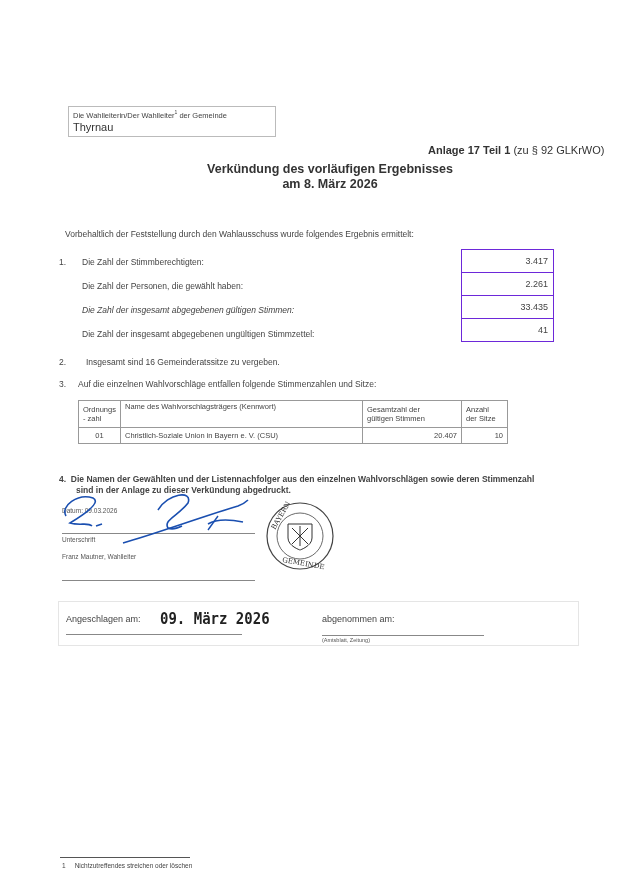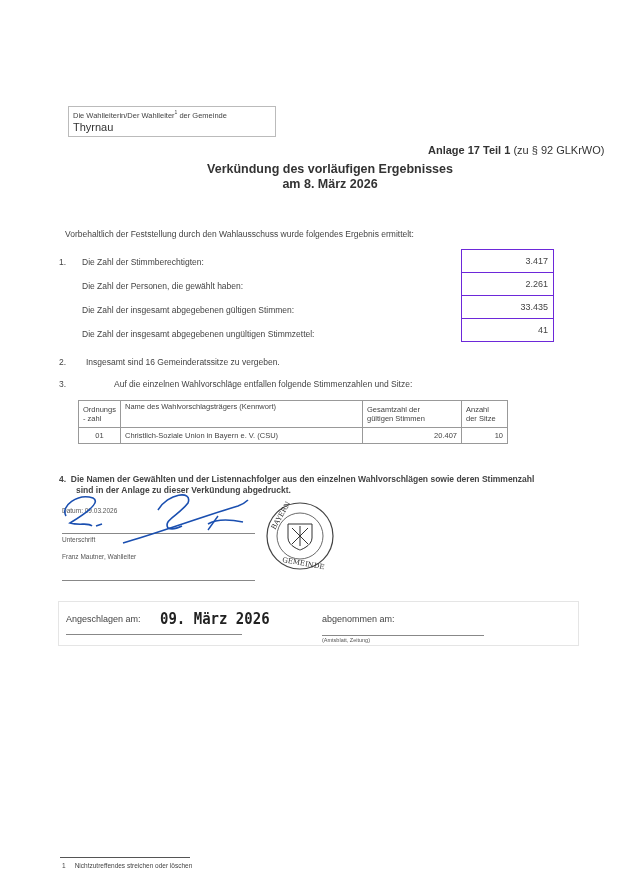--- a/index.html
+++ b/index.html
@@ -47,21 +47,21 @@
 <div class="abs title">
   <div>Verkündung des vorläufigen Ergebnisses</div>
   <div>am 8. März 2026</div>
 </div>
 
 <div class="abs intro">Vorbehaltlich der Feststellung durch den Wahlausschuss wurde folgendes Ergebnis ermittelt:</div>
 
 <div class="abs row-label" style="left:59px; top:257px;">1.</div>
 <div class="abs row-label" style="left:82px; top:257px;">Die Zahl der Stimmberechtigten:</div>
 <div class="abs row-label" style="left:82px; top:281px;">Die Zahl der Personen, die gewählt haben:</div>
-<div class="abs row-label" style="left:82px; top:305px;">Die Zahl der insgesamt abgegebenen gültigen Stimmen:</div>
+<div class="abs row-label" style="left:82px; top:305px;font-style:italic;">Die Zahl der insgesamt abgegebenen gültigen Stimmen:</div>
 <div class="abs row-label" style="left:82px; top:329px;">Die Zahl der insgesamt abgegebenen ungültigen Stimmzettel:</div>
 
 <table class="abs val-table">
   <tbody>
       <tr>
         <td>3.417</td>
       </tr>
   <tr>
         <td>2.261</td>
       </tr>
@@ -71,21 +71,21 @@
   <tr>
         <td>41</td>
       </tr>
 </tbody>
   </table>
 
 <div class="abs row-label" style="left:59px; top:357px;">2.</div>
 <div class="abs row-label" style="left:86px; top:357px;">Insgesamt sind 16 Gemeinderatssitze zu vergeben.</div>
 
 <div class="abs row-label" style="left:59px; top:379px;">3.</div>
-<div class="abs row-label" style="left:78px; top:379px;margin-left:36px;">Auf die einzelnen Wahlvorschläge entfallen folgende Stimmenzahlen und Sitze:</div>
+<div class="abs row-label" style="left:78px; top:379px;">Auf die einzelnen Wahlvorschläge entfallen folgende Stimmenzahlen und Sitze:</div>
 
 <table class="abs result-table">
   <tbody>
       <tr>
     <th class="c-nr"><span>Ordnungs</span><br><span>- zahl</span></th>
     <th class="c-name" style="vertical-align:top;">Name des Wahlvorschlagsträgers (Kennwort)</th>
     <th class="c-votes" style="text-align:left;"><span>Gesamtzahl der</span><br><span>gültigen Stimmen</span></th>
     <th class="c-seats" style="text-align:left;"><span>Anzahl</span><br><span>der Sitze</span></th>
   </tr>
   <tr>

